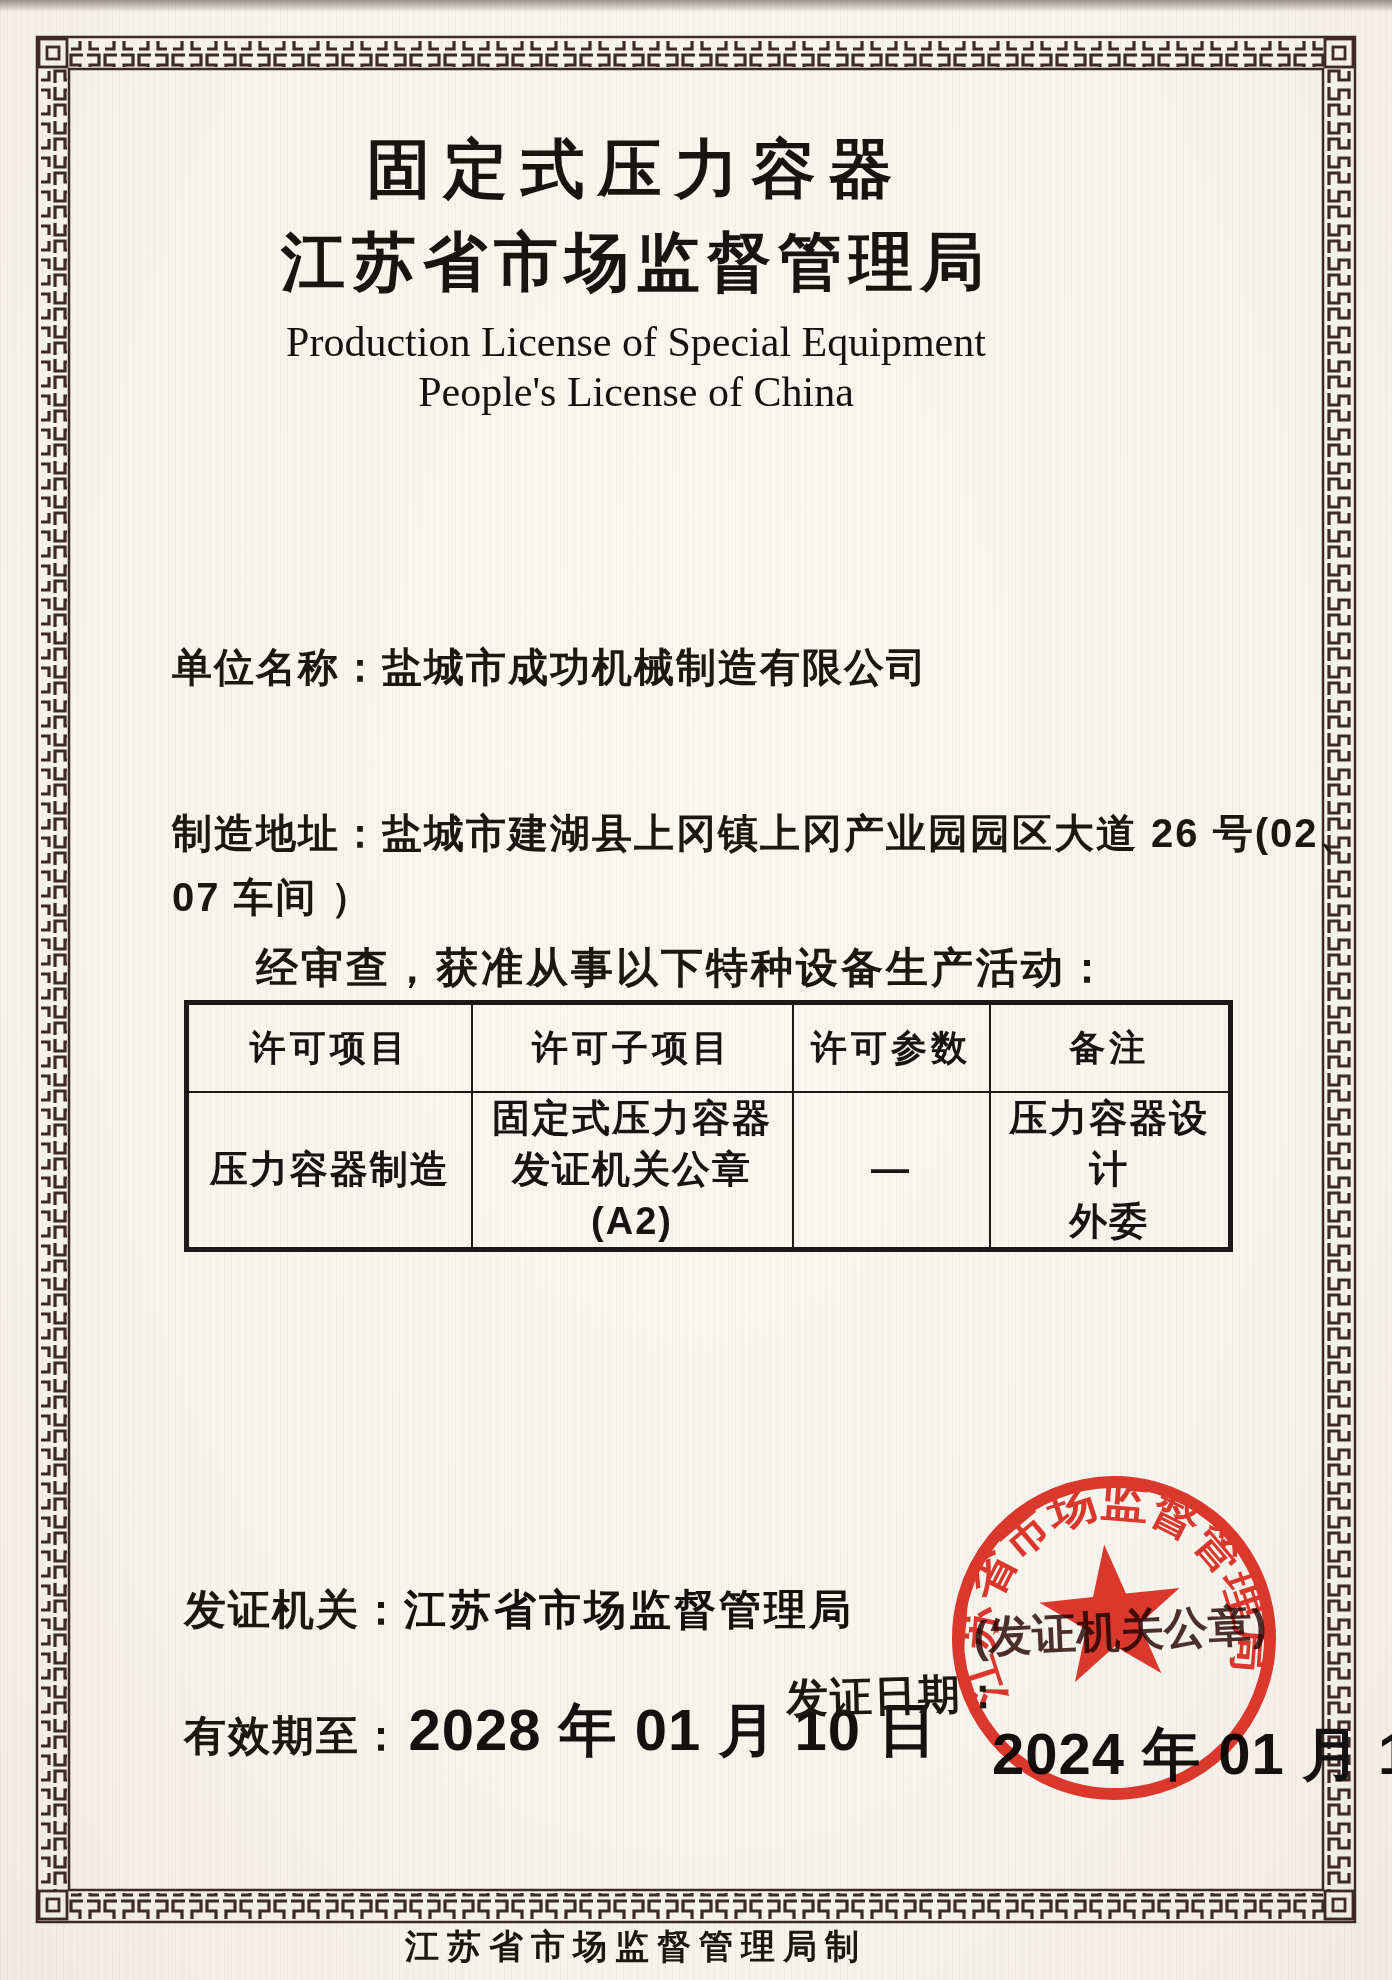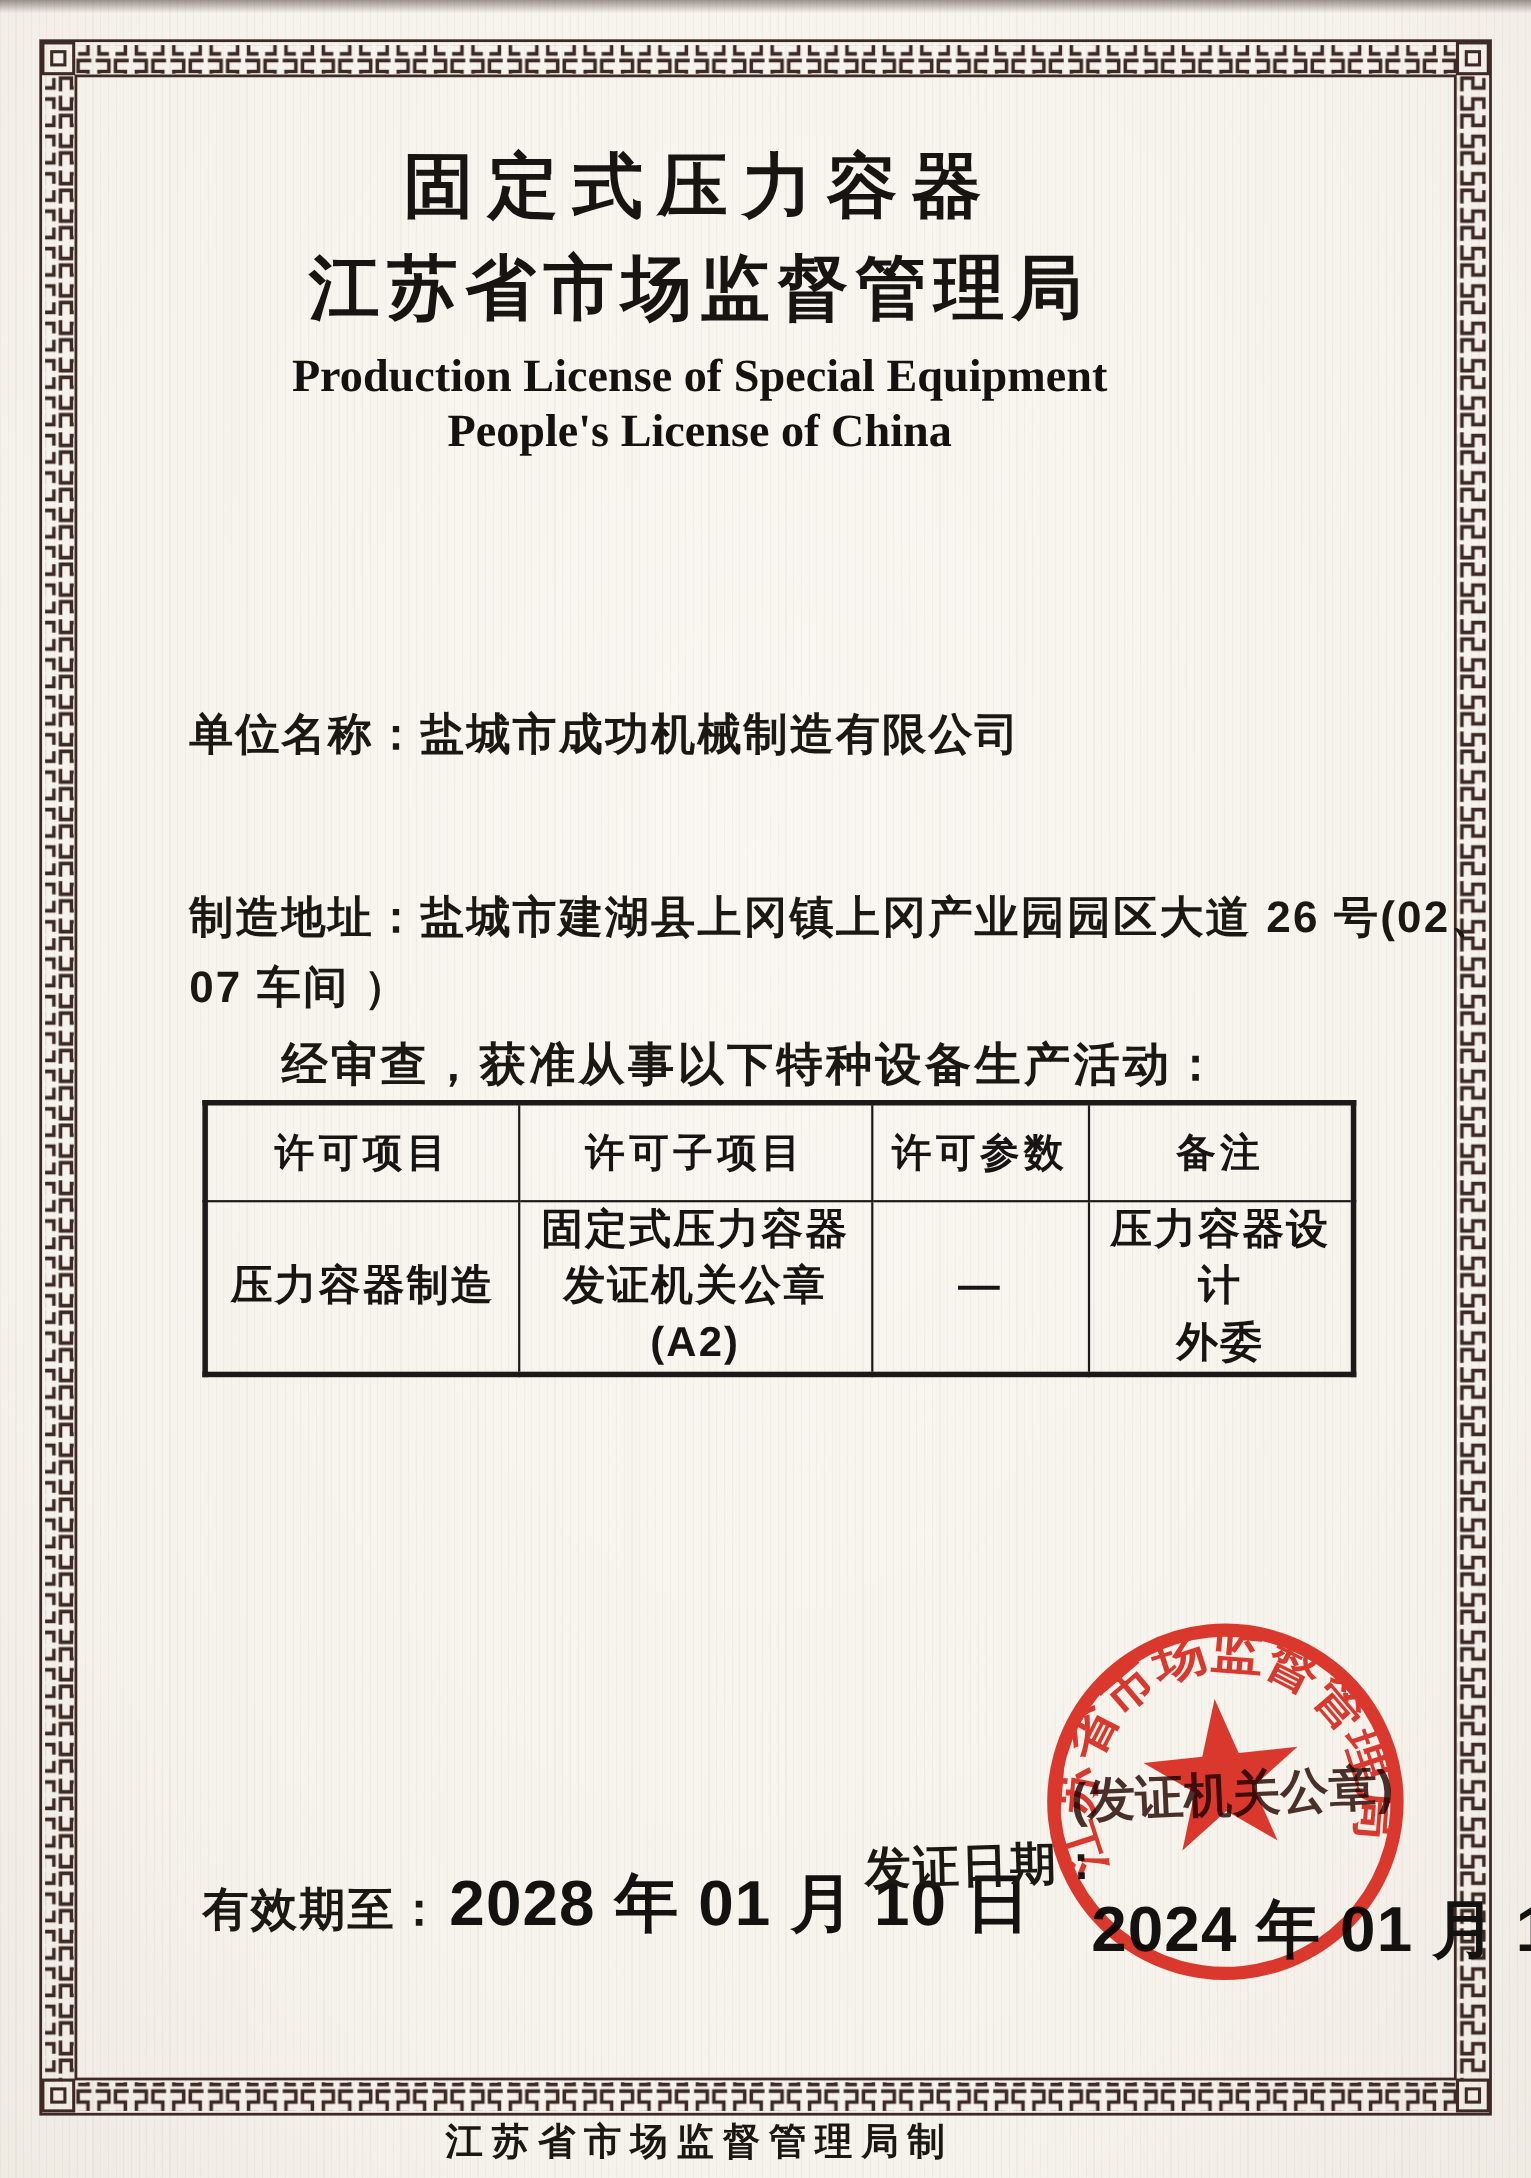--- a/index.html
+++ b/index.html
@@ -15,21 +15,21 @@
     content:"";position:absolute;left:0;top:0;right:0;height:12px;pointer-events:none;
     background:linear-gradient(180deg, rgba(45,28,22,0.45), rgba(45,28,22,0));
   }
   .abs{position:absolute;}
   .border-svg{position:absolute;left:0;top:0;z-index:0;}
   .content{position:absolute;inset:0;z-index:1;}
 
   .title-block{left:16px;top:126px;width:1240px;text-align:center;}
   .t-cn1{font-size:64px;font-weight:700;letter-spacing:13px;color:#181412;}
   .t-cn2{font-size:64px;font-weight:700;letter-spacing:7px;margin-top:6px;color:#181412;}
-  .t-en{font-family:"Liberation Serif", serif;font-weight:700;font-size:42px;color:#141210;}
+  .t-en{font-family:"Liberation Serif", serif;font-weight:400;font-size:42px;color:#141210;}
   .t-en1{margin-top:12px;}
   .t-en2{margin-top:2px;}
 
   .license-no{left:874px;top:534px;font-family:"Liberation Serif", serif;font-size:40px;
     font-weight:600;letter-spacing:1px;color:#15130f;white-space:nowrap;}
 
   .info-line{left:172px;font-size:40px;font-weight:600;letter-spacing:2px;white-space:nowrap;color:#1b1814;}
   .il-0{top:640px;} .il-1{top:724px;} .il-2{top:806px;} .il-3{top:870px;}
   .statement{left:256px;top:940px;font-size:42px;font-weight:700;letter-spacing:3px;color:#1b1814;}
 
@@ -154,20 +154,23 @@
             </td>
             <td>
               <div class="cell-line">压力容器设计</div>
               <div class="cell-line">外委</div>
             </td>
           </tr>
         </tbody>
       </table>
     </div>
 
+    <div class="abs issuer">
+      <span class="lbl">发证机关：</span><span class="val">江苏省市场监督管理局</span>
+    </div>
 
     <div class="abs valid">
       <span class="lbl">有效期至：</span>
       <span class="date-val">2028 年 01 月 10 日</span>
     </div>
 
     <div class="abs issue-lbl">发证日期：</div>
     <div class="abs issue-date date-val">2024 年 01 月 11 日</div>
 
     <div class="abs seal-center-label">(发证机关公章)</div>

